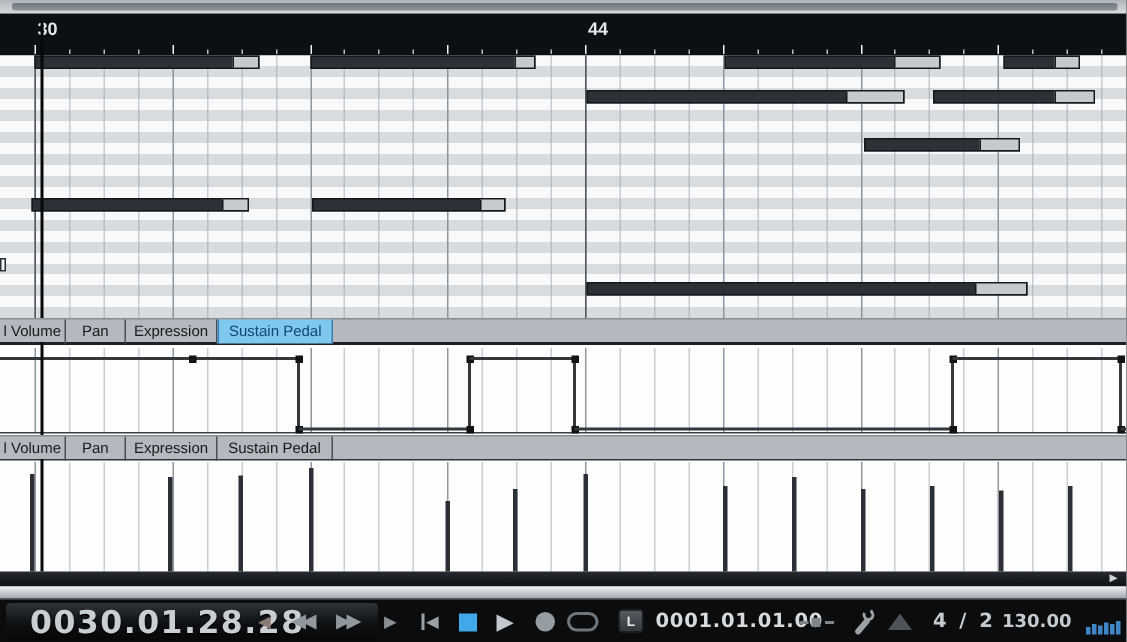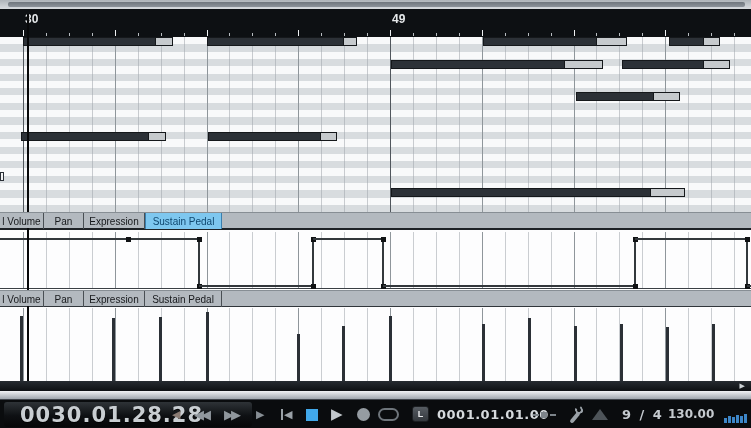--- a/index.html
+++ b/index.html
@@ -84,21 +84,21 @@
 <body>
 
 <div id="app">
 
   <div class="abs" id="top-scrollbar">
     <div class="thumb"></div>
   </div>
 
   <div class="abs" id="ruler">
       <div class="ruler-label" style="left: 25px;">30</div>
-      <div class="ruler-label" style="left: 392px;">49</div>
+      <div class="ruler-label" style="left: 392px;">44</div>
       <div class="tick" style="left: 23px; height: 6px; background: rgb(238, 241, 243);"></div>
       <div class="tick" style="left: 46px; height: 3px; background: rgb(184, 189, 193);"></div>
       <div class="tick" style="left: 69px; height: 3px; background: rgb(184, 189, 193);"></div>
       <div class="tick" style="left: 92px; height: 3px; background: rgb(184, 189, 193);"></div>
       <div class="tick" style="left: 115px; height: 6px; background: rgb(238, 241, 243);"></div>
       <div class="tick" style="left: 138px; height: 3px; background: rgb(184, 189, 193);"></div>
       <div class="tick" style="left: 161px; height: 3px; background: rgb(184, 189, 193);"></div>
       <div class="tick" style="left: 184px; height: 3px; background: rgb(184, 189, 193);"></div>
       <div class="tick" style="left: 207px; height: 6px; background: rgb(238, 241, 243);"></div>
       <div class="tick" style="left: 229px; height: 3px; background: rgb(184, 189, 193);"></div>
@@ -329,21 +329,21 @@
     <div class="abs" id="punch-icon">
       <i class="d" style="left:0;"></i>
         <i class="c"></i>
         <i class="d" style="left:17px;"></i>
     </div>
     <div class="abs" id="wrench-icon">
       <i class="handle"></i>
         <i class="head"></i>
     </div>
     <div class="abs" id="flag-icon"></div>
-    <div class="abs" id="signature">9 / 4</div>
+    <div class="abs" id="signature">4 / 2</div>
     <div class="abs" id="tempo">130.00</div>
     <div class="abs" id="midi-meter">
         <i style="left: 0px; height: 5px;"></i>
         <i style="left: 4px; height: 7px;"></i>
         <i style="left: 8px; height: 6px;"></i>
         <i style="left: 12px; height: 8px;"></i>
         <i style="left: 16px; height: 7px;"></i>
         <i style="left: 20px; height: 9px;"></i>
       </div>
   <div class="tbtn" style="left: 172px;">

